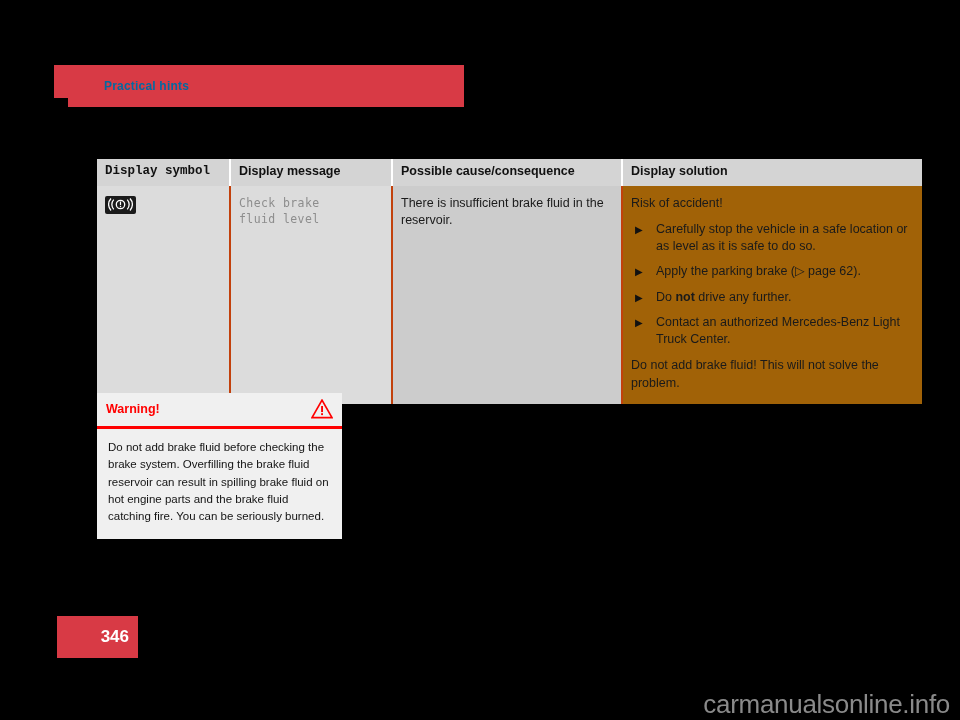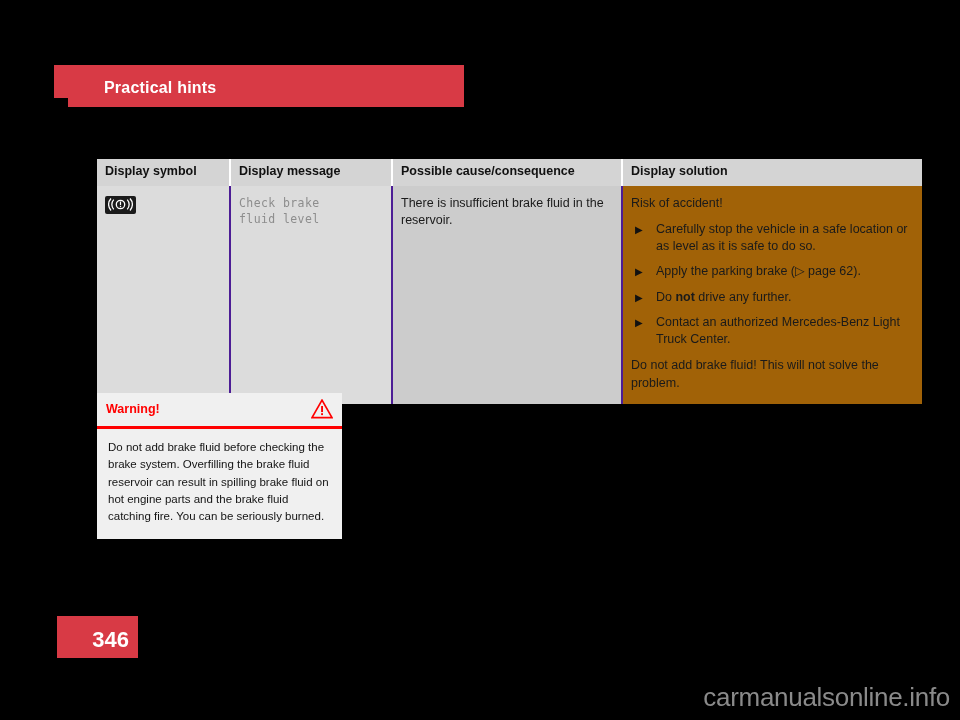--- a/index.html
+++ b/index.html
@@ -30,23 +30,23 @@
     left: 54px;
     top: 65px;
     width: 30px;
     height: 33px;
     background: #d83a45;
   }
   #chapter-title {
     position: absolute;
     left: 104px;
     top: 79px;
-    font-size: 16px;
-    font-weight: bold;
-    color: #ffffff;
+    font-size: 12px;
+    font-weight: bold;
+    color: #0369a1;
     letter-spacing: .2px;
     white-space: nowrap;
   }
 
   
   #symptom-table {
     position: absolute;
     left: 97px;
     top: 159px;
     width: 757px;
@@ -65,30 +65,30 @@
     border-right: 2px solid #ffffff;
     vertical-align: top;
     line-height: 1.25;
   }
   #symptom-table th:last-child { border-right: none; }
   #symptom-table td {
     vertical-align: top;
     padding: 9px 8px 12px 8px;
     font-size: 12.5px;
     line-height: 1.38;
-    border-right: 2px solid #4c1d95;
+    border-right: 2px solid #c2410c;
   }
   #symptom-table td:last-child { border-right: none; }
 
   .col-a { background: #dcdcdc; }
   .col-b { background: #dcdcdc; }
   .col-c { background: #cccccc; }
   .col-d { background: #a16207; }
 
-  .w-symbol  { width: 116px; }
+  .w-symbol  { width: 116px; font-family: Liberation Mono, monospace; }
   .w-message { width: 144px; }
   .w-cause   { width: 212px; }
   .w-solution{ width: 283px; }
 
   
   .symbol-badge {
     width: 31px;
     height: 18px;
     background: #1b1b1b;
     border-radius: 2px;
@@ -178,30 +178,30 @@
     left: 57px;
     top: 616px;
     width: 81px;
     height: 42px;
     background: #d83a45;
   }
   #page-number {
     position: absolute;
     right: 9px;
     top: 11px;
-    font-size: 22px;
+    font-size: 17px;
     font-weight: bold;
     color: #ffffff;
   }
 
   
   #watermark {
     position: absolute;
     right: 10px;
-    bottom: 7px;
+    bottom: 0;
     font-size: 26px;
     color: #8a8a8a;
     letter-spacing: -0.3px;
     white-space: nowrap;
   }
 </style>
 </head>
 <body>
 
 <div id="chapter-band-notch"></div>

